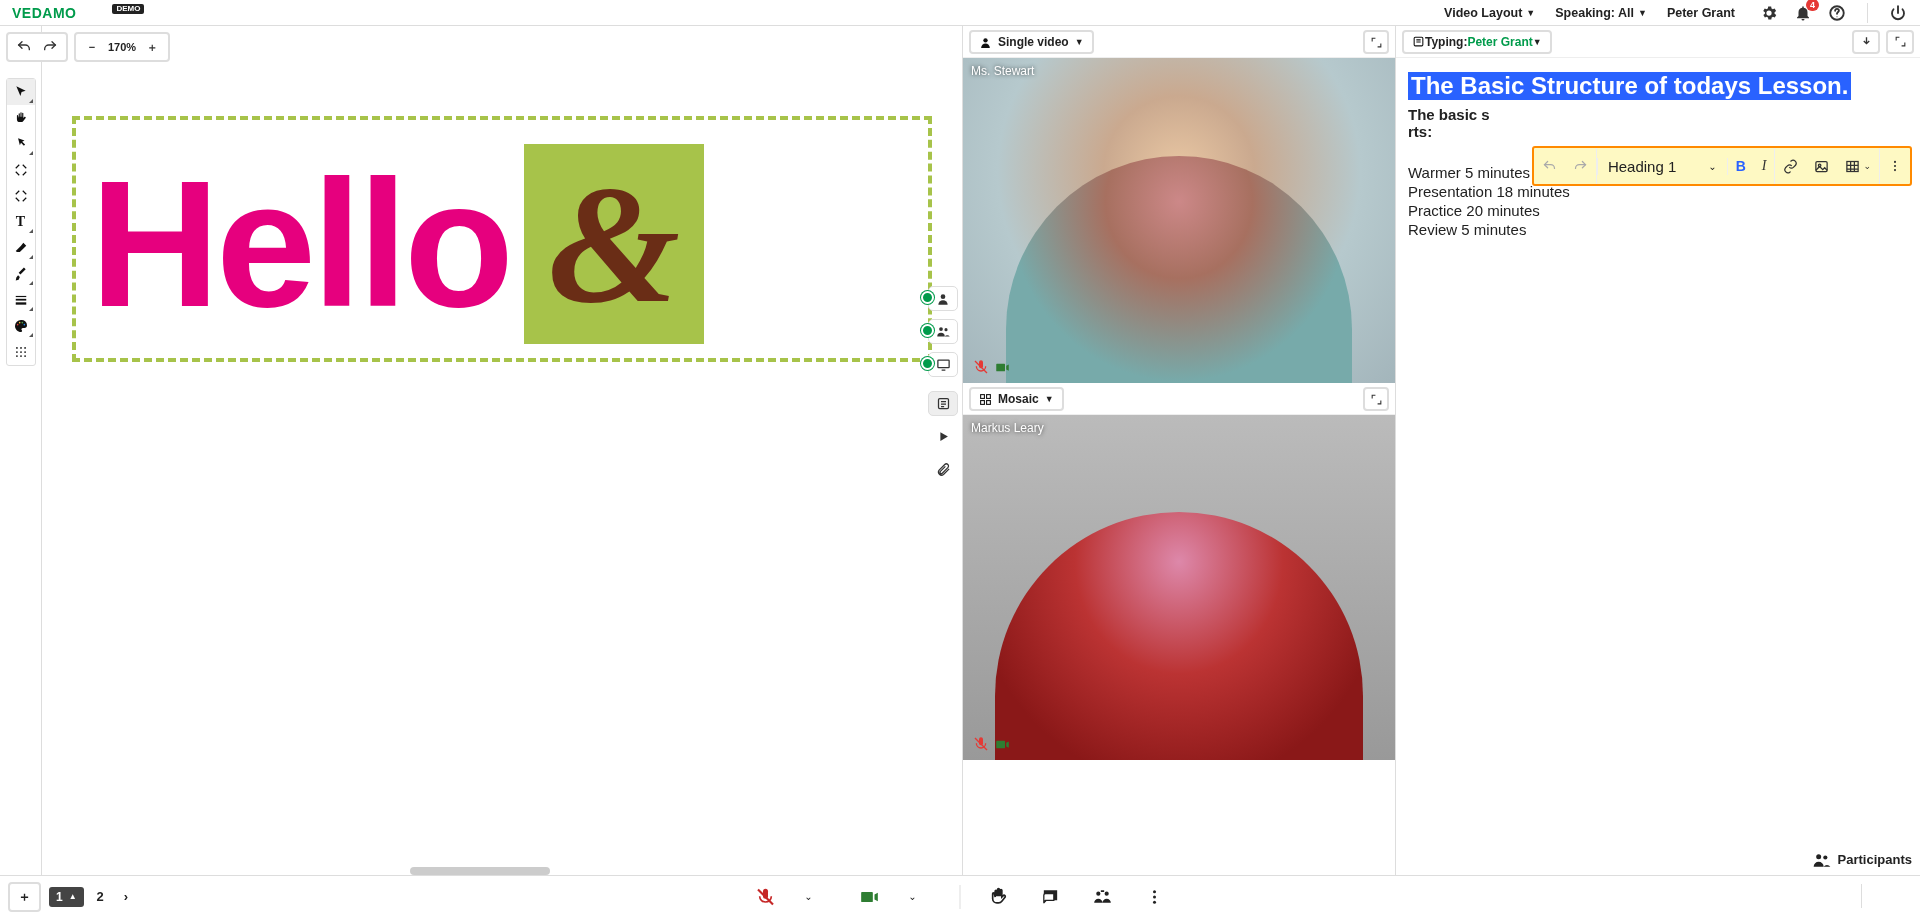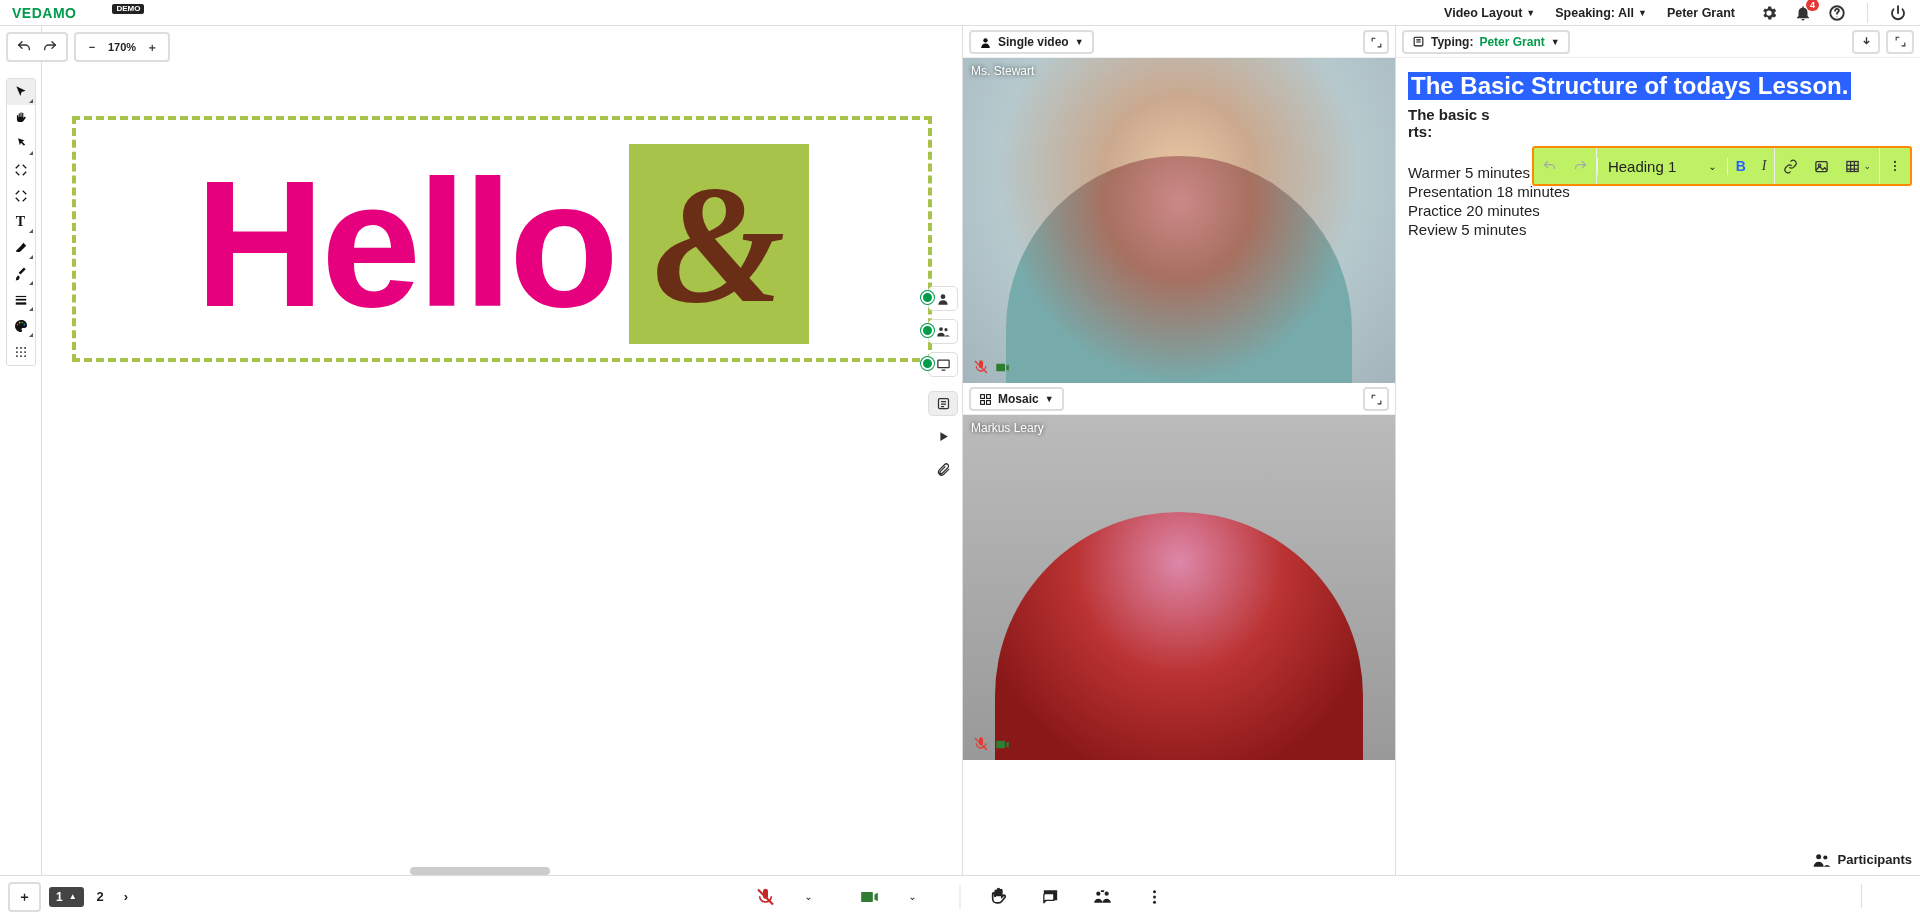--- a/index.html
+++ b/index.html
@@ -35,21 +35,21 @@
   .wb-toolbar-top { position:absolute; left:6px; top:6px; display:flex; align-items:center; gap:6px; z-index:5;}
   .btn-wrap { border:2px solid var(--border); border-radius:4px; padding:3px 6px; display:flex; align-items:center; gap:6px; background:#fff;}
   .sq-btn { width:20px; height:20px; display:flex; align-items:center; justify-content:center; cursor:pointer; color:#333;}
   .zoom-wrap { border:2px solid var(--border); border-radius:4px; padding:3px 6px; display:flex; align-items:center; gap:6px; font-size:11px; font-weight:600;}
   .tool-column { width:30px; margin-top:46px; display:flex; flex-direction:column; gap:0px; border:1px solid var(--border); border-radius:3px; background:#fff;}
   .tool-btn { width:28px; height:26px; display:flex; align-items:center; justify-content:center; cursor:pointer; color:#111; position:relative; font-size:14px;}
   .tool-btn.active { background:#eee; }
   .tool-btn .tri { position:absolute; bottom:2px; right:2px; width:0;height:0;border-left:4px solid transparent; border-bottom:4px solid #555;}
   .canvas-area { flex:1; position:relative; min-width:0; overflow:hidden; }
   .canvas-inner { position:absolute; inset:0; padding:90px 30px 0 30px;}
-  .dashed-box { border:4px dashed #a7c34a; padding:24px 14px 14px 14px; display:flex; flex-direction:column; align-items:center; gap:16px;}
+  .dashed-box { border:4px dashed #a7c34a; padding:24px 14px 14px 14px; display:flex; flex-direction:row; align-items:center; gap:16px;}
   .hello-row { display:flex; align-items:center; gap:14px;}
   .hello-bold { font-size:180px; font-weight:900; color:#e6007e; letter-spacing:-4px; line-height:0.9; font-family: Arial Black, Arial, sans-serif;}
   .amp-box { width:180px; height:200px; background:#a7c34a; display:flex; align-items:center; justify-content:center;}
   .amp { font-size:170px; color:#6a2d16; font-family: Georgia, serif; font-weight:700; line-height:1; font-style:italic;}
   .welcome-row { font-family: "Brush Script MT", cursive; font-size:130px; color:#f48120; margin-top:-30px; }
   .wb-scroll { position:absolute; left:40%; bottom:0; width:140px; height:8px; background:#ccc; border-radius:4px;}
 
   .right-tool-strip { position:absolute; right:4px; top:260px; display:flex; flex-direction:column; gap:8px; z-index:6;}
   .pill { width:30px; height:25px; border:1px solid var(--border); border-radius:5px; display:flex; align-items:center; justify-content:center; background:#fff; cursor:pointer; color:#333; font-size:14px; position:relative;}
   .pill.active { background:#eee;}
@@ -69,28 +69,28 @@
   .cam-ico { position:absolute; bottom:8px; left:32px; color:#2e7d32; font-size:14px;}
   
   .person1 { position:absolute; inset:0; display:flex; align-items:flex-end; justify-content:center;}
   .p1-body { width:80%; height:70%; background: radial-gradient(ellipse at 50% 20%, #c88 0%, #a77060 30%, #7aa 70%); border-top-left-radius:180px; border-top-right-radius:180px;}
   .person2 { position:absolute; inset:0; display:flex; align-items:flex-end; justify-content:center;}
   .p2-body { width:85%; height:72%; background: radial-gradient(ellipse at 50% 20%, #d8a 0%, #b33 40%, #8a1818 80%); border-top-left-radius:200px; border-top-right-radius:200px;}
 
   
   .notes-panel { width:524px; display:flex; flex-direction:column;}
   .np-bar { height:32px; display:flex; align-items:center; justify-content:space-between; padding:4px 6px; border-bottom:1px solid #eee;}
-  .np-status { border:2px solid var(--border); border-radius:4px; padding:3px 8px; display:flex; align-items:center; gap:6px; font-size:12px; font-weight:600;}
+  .np-status { border:2px solid var(--border); border-radius:4px; padding:3px 8px; display:flex; align-items:center; gap:0; font-size:12px; font-weight:600;}
   .np-status .who { color:var(--brand-green); }
   .np-right-btn { border:2px solid var(--border); border-radius:4px; width:28px; height:24px; display:flex; align-items:center; justify-content:center; cursor:pointer;}
   .np-body { flex:1; position:relative; padding:14px 14px 14px 12px; font-size:15px; overflow:hidden;}
   .np-heading { background:#2962ff; color:#fff; font-weight:800; font-size:24px; padding:0 3px; display:inline-block;}
   .np-sub { font-weight:700; margin-top:6px; font-size:15px;}
   .np-list-item { margin:2px 0;}
-  .np-formatting { position:absolute; right:8px; top:88px; background:#bef264; border:2px solid var(--orange); border-radius:3px; display:flex; align-items:center; gap:0; height:40px; }
+  .np-formatting { position:absolute; right:8px; top:88px; background:#fef9c3; border:2px solid var(--orange); border-radius:3px; display:flex; align-items:center; gap:0; height:40px; }
   .np-fmt-cell { padding:0 8px; height:100%; display:flex; align-items:center; justify-content:center; cursor:pointer; color:#333; font-size:14px;}
   .np-fmt-cell.sep-r { border-right:1px solid #eee;}
   .np-fmt-select { display:flex; align-items:center; gap:32px; padding:0 10px; cursor:pointer; border-left:1px solid #eee; border-right:1px solid #eee;}
   .np-fmt-cell.bold { font-weight:800; color:#2962ff;}
   .np-fmt-cell.ital { font-style:italic; font-family:Georgia, serif;}
 
   
   .bottom-bar { height:42px; border-top:1px solid var(--border); display:flex; align-items:center; padding:0 8px; gap:8px; background:#fff; position:relative;}
   .page-btn { border:2px solid var(--border); border-radius:4px; padding:4px 6px; display:flex; align-items:center; gap:6px; font-weight:700;}
   .page-current { background:#444; color:#fff; border-radius:3px; padding:3px 7px; display:flex; align-items:center; gap:6px; font-size:12px;}

